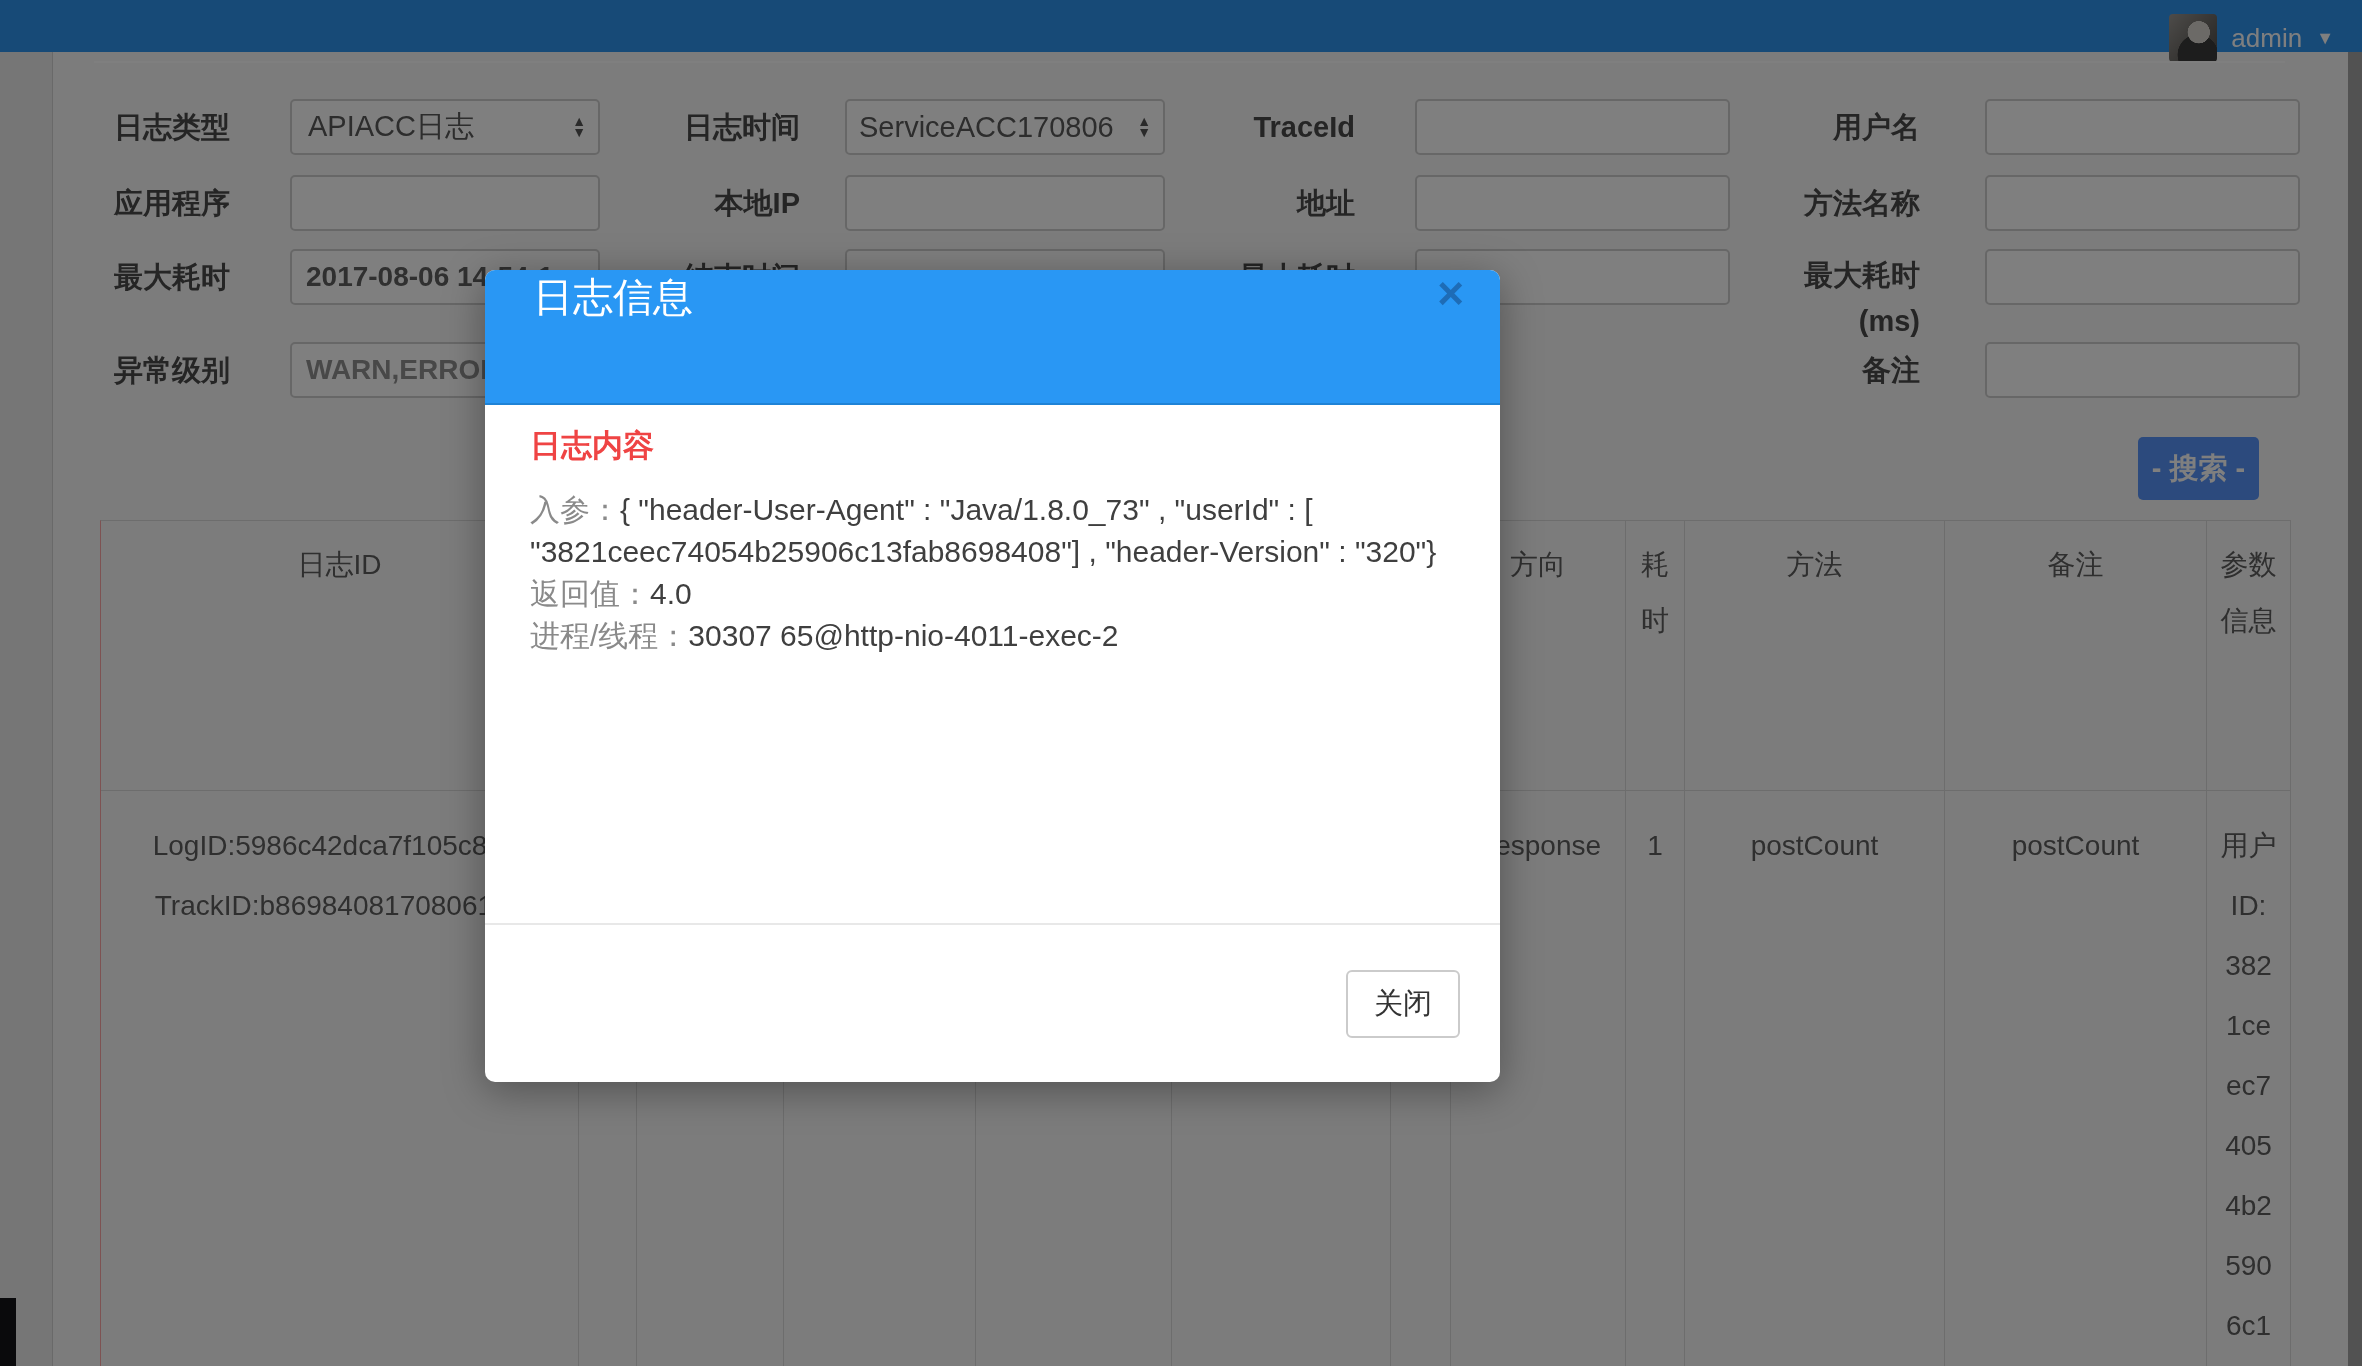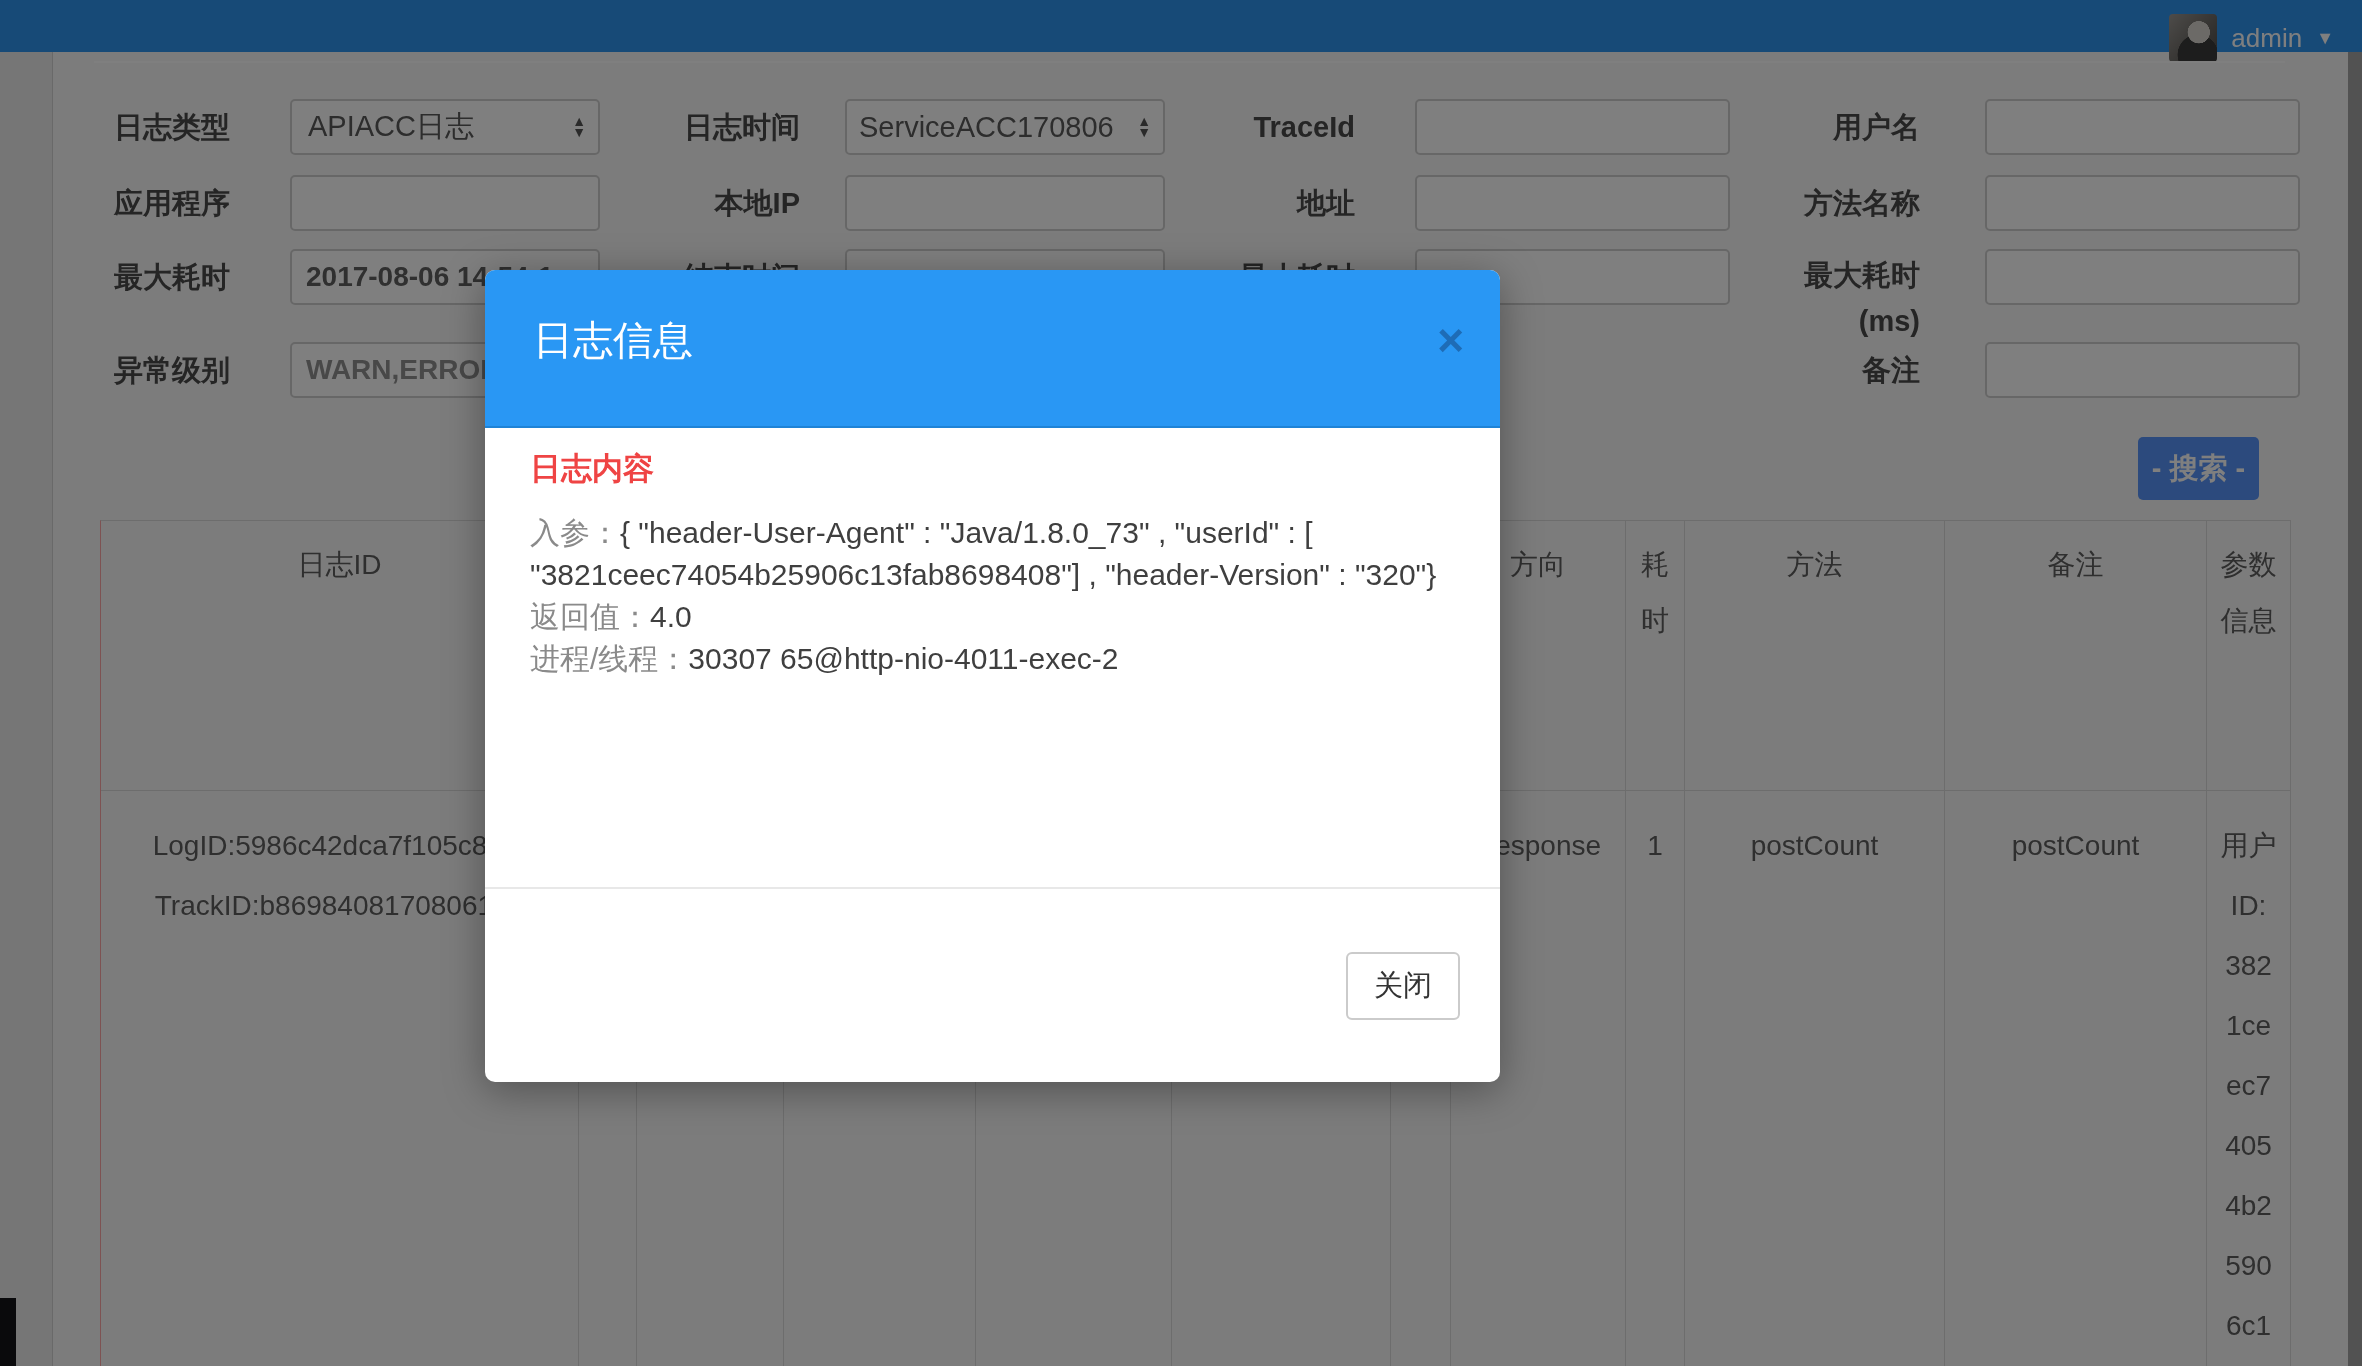--- a/index.html
+++ b/index.html
@@ -46,30 +46,30 @@
                grid-template-rows:270px 1fr; border-top:1px solid #dadada; border-left:1px solid #fca5a5; }
   .th, .td { border-right:1px solid #dadada; font-size:28px; color:#5e5e5e; text-align:center; overflow:hidden; }
   .th { border-bottom:1px solid #dadada; padding:16px 6px 0 6px; line-height:56px; word-break:break-all; }
   .td { padding-top:25px; line-height:60px; }
   .td.left-clip div { white-space:nowrap; }
 
   
   .backdrop { position:absolute; left:0; top:0; width:2362px; height:1366px; background:rgba(0,0,0,0.5); z-index:10; }
   .modal { position:absolute; left:485px; top:270px; width:1015px; height:812px; background:#ffffff; border-radius:10px;
            box-shadow:0 8px 40px rgba(0,0,0,0.35); z-index:20; overflow:hidden; display:flex; flex-direction:column; }
-  .modal-header { height:158px; background:#2997f4; border-bottom:2px solid #1f83d6; display:flex; align-items:center;
+  .modal-header { height:135px; background:#2997f4; border-bottom:2px solid #1f83d6; display:flex; align-items:flex-start;
                   justify-content:space-between; padding:0 36px 16px 48px; }
   .modal-title { color:#ffffff; font-size:40px; }
   .modal-close { color:#1e6cb6; font-size:46px; font-weight:bold; background:none; border:none; cursor:pointer; line-height:1;
                  font-family:"Liberation Sans","DejaVu Sans",sans-serif; }
   .modal-body { flex:1; padding:24px 45px 0 45px; }
   .modal-section-heading { font-size:31px; font-weight:bold; color:#ef4444; line-height:34px; }
   .modal-lines { margin-top:26px; font-size:30px; line-height:42px; color:#3f3f3f; }
   .modal-line-label { color:#8a8a8a; }
-  .modal-footer { height:195px; border-top:2px solid #e8e8e8; display:flex; align-items:center; justify-content:flex-end; padding:0 40px;margin-top:48px; }
+  .modal-footer { height:159px; border-top:2px solid #e8e8e8; display:flex; align-items:center; justify-content:flex-end; padding:0 40px;margin-top:48px; }
   .close-btn { background:#ffffff; border:2px solid #cbcbcb; border-radius:6px; padding:12px 26px; font-size:29px; color:#333;
                cursor:pointer; font-family:"Liberation Sans","DejaVu Sans",sans-serif; }
 </style>
 </head>
 <body>
 
 <div id="root">
 
   <div class="navbar">
     <div class="nav-user">

